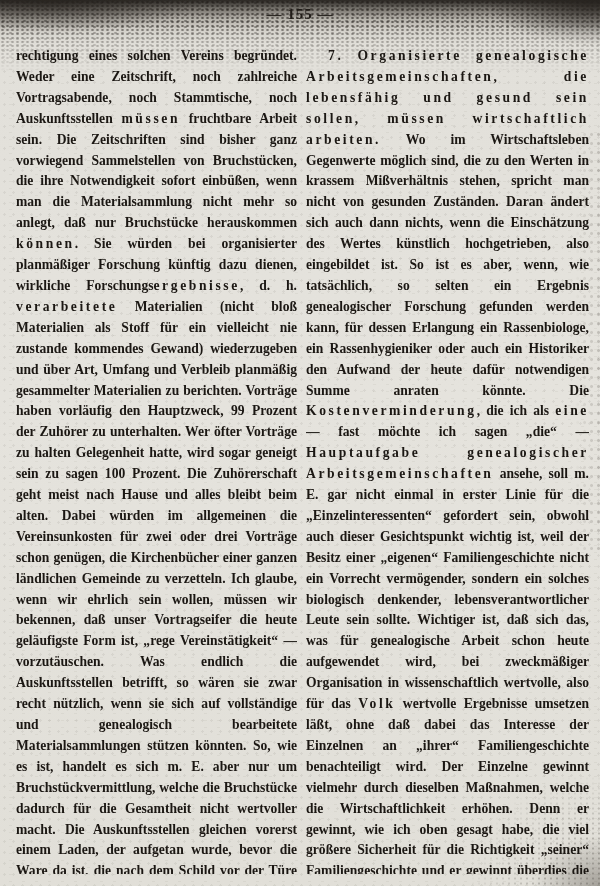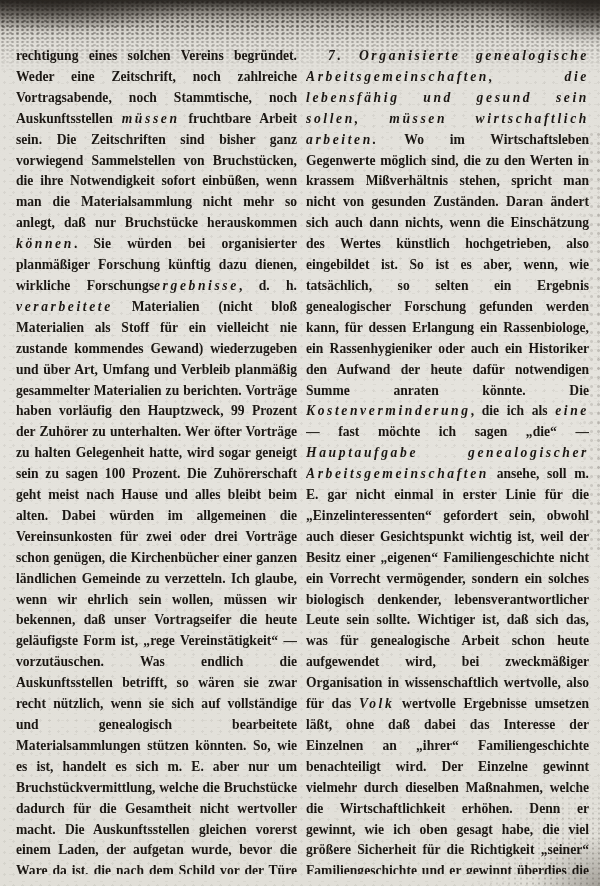--- a/index.html
+++ b/index.html
@@ -68,31 +68,32 @@
     position: absolute; top: 46px; height: 828px; overflow: hidden;
     font-size: 13.6px; font-weight: 700; line-height: 20.9px;
     color: #1b1713;
     text-align: justify;
     word-spacing: 0.5px;
   }
   .column-left  { left: 16px;  width: 281px; }
   .column-right { left: 306px; width: 283px; }
   .para { margin: 0; }
   .para.indent { text-indent: 22px; }
-  .gesperrt { letter-spacing: 2.6px; font-style: italic; }
+  .gesperrt { letter-spacing: 2.6px; }
 </style>
 </head>
 <body>
 
 <div class="scan-page">
   <div class="grain"></div>
   <div class="edge-top"></div>
   <div class="smudge-right-mid"></div>
   <div class="smudge-bottom-right"></div>
 
+  <div class="page-number">— 155 —</div>
 
   <div class="column column-left">
       <p class="para"><span class="run">rechtigung eines solchen Vereins begründet. Weder eine Zeitschrift, noch zahlreiche Vortragsabende, noch Stammtische, noch Auskunftsstellen </span><span class="gesperrt">müssen</span><span class="run"> fruchtbare Arbeit sein. Die Zeitschriften sind bisher ganz vorwiegend Sammelstellen von Bruchstücken, die ihre Notwendigkeit sofort einbüßen, wenn man die Materialsammlung nicht mehr so anlegt, daß nur Bruchstücke herauskommen </span><span class="gesperrt">können</span><span class="run">. Sie würden bei organisierter planmäßiger Forschung künftig dazu dienen, wirkliche Forschungs</span><span class="gesperrt">ergebnisse</span><span class="run">, d. h. </span><span class="gesperrt">verarbeitete</span><span class="run"> Materialien (nicht bloß Materialien als Stoff für ein vielleicht nie zustande kommendes Gewand) wiederzugeben und über Art, Umfang und Verbleib planmäßig gesammelter Materialien zu berichten. Vorträge haben vorläufig den Hauptzweck, 99 Prozent der Zuhörer zu unterhalten. Wer öfter Vorträge zu halten Gelegenheit hatte, wird sogar geneigt sein zu sagen 100 Prozent. Die Zuhörerschaft geht meist nach Hause und alles bleibt beim alten. Dabei würden im allgemeinen die Vereinsunkosten für zwei oder drei Vorträge schon genügen, die Kirchenbücher einer ganzen ländlichen Gemeinde zu verzetteln. Ich glaube, wenn wir ehrlich sein wollen, müssen wir bekennen, daß unser Vortragseifer die heute geläufigste Form ist, „rege Vereinstätigkeit“ — vorzutäuschen. Was endlich die Auskunftsstellen betrifft, so wären sie zwar recht nützlich, wenn sie sich auf vollständige und genealogisch bearbeitete Materialsammlungen stützen könnten. So, wie es ist, handelt es sich m. E. aber nur um Bruchstückvermittlung, welche die Bruchstücke dadurch für die Gesamtheit nicht wertvoller macht. Die Auskunftsstellen gleichen vorerst einem Laden, der aufgetan wurde, bevor die Ware da ist, die nach dem Schild vor der Türe verlangt werden darf. Sie sind also wohl um eben die Zeit verfrüht, die für eine vollständige, erschöpfende Arbeit notwendig wäre.</span></p>
     </div>
   <div class="column column-right">
       <p class="para indent"><span class="gesperrt">7. Organisierte genealogische Arbeitsgemeinschaften, die lebensfähig und gesund sein sollen, müssen wirtschaftlich arbeiten.</span><span class="run"> Wo im Wirtschaftsleben Gegenwerte möglich sind, die zu den Werten in krassem Mißverhältnis stehen, spricht man nicht von gesunden Zuständen. Daran ändert sich auch dann nichts, wenn die Einschätzung des Wertes künstlich hochgetrieben, also eingebildet ist. So ist es aber, wenn, wie tatsächlich, so selten ein Ergebnis genealogischer Forschung gefunden werden kann, für dessen Erlangung ein Rassenbiologe, ein Rassenhygieniker oder auch ein Historiker den Aufwand der heute dafür notwendigen Summe anraten könnte. Die </span><span class="gesperrt">Kostenverminderung</span><span class="run">, die ich als </span><span class="gesperrt">eine</span><span class="run"> — fast möchte ich sagen „die“ — </span><span class="gesperrt">Hauptaufgabe genealogischer Arbeitsgemeinschaften</span><span class="run"> ansehe, soll m. E. gar nicht einmal in erster Linie für die „Einzelinteressenten“ gefordert sein, obwohl auch dieser Gesichtspunkt wichtig ist, weil der Besitz einer „eigenen“ Familiengeschichte nicht ein Vorrecht vermögender, sondern ein solches biologisch denkender, lebensverantwortlicher Leute sein sollte. Wichtiger ist, daß sich das, was für genealogische Arbeit schon heute aufgewendet wird, bei zweckmäßiger Organisation in wissenschaftlich wertvolle, also für das </span><span class="gesperrt">Volk</span><span class="run"> wertvolle Ergebnisse umsetzen läßt, ohne daß dabei das Interesse der Einzelnen an „ihrer“ Familiengeschichte benachteiligt wird. Der Einzelne gewinnt vielmehr durch dieselben Maßnahmen, welche die Wirtschaftlichkeit erhöhen. Denn er gewinnt, wie ich oben gesagt habe, die viel größere Sicherheit für die Richtigkeit „seiner“ Familiengeschichte und er gewinnt überdies die Kenntnisse der „menschlichen Umwelt“ seiner Ahnen, erfährt also z. B. nicht nur, wie sein Urgroßvater hieß, wo und wann er geboren und gestorben ist, sondern auch, welchen relativen Anteil</span></p>
     </div>
 </div>
 
 </body></html>

